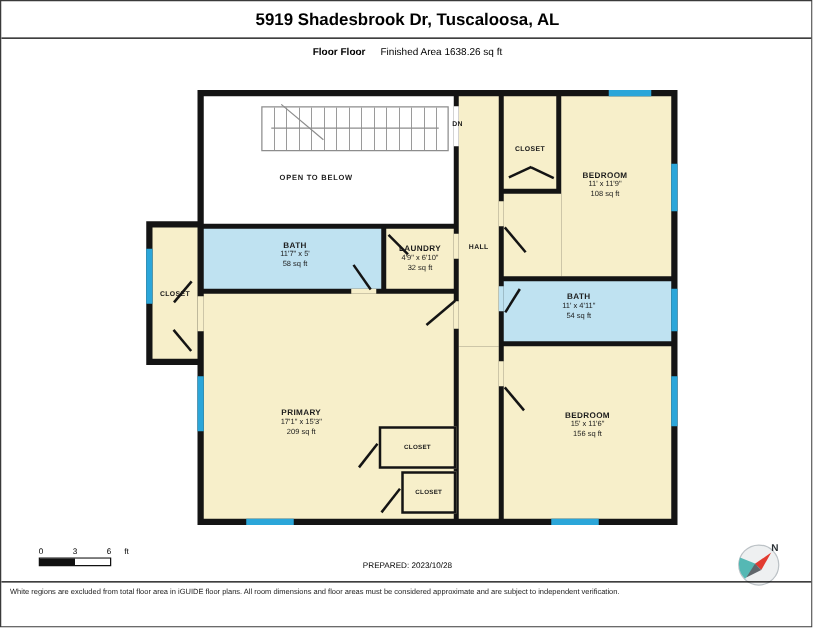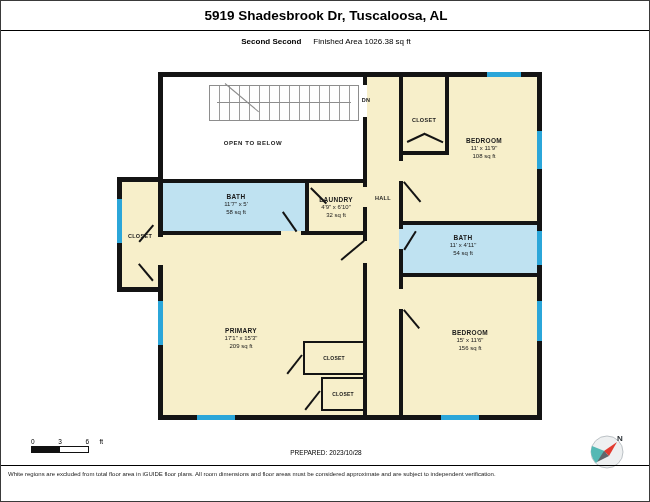--- a/index.html
+++ b/index.html
@@ -49,22 +49,22 @@
   .compass{position:absolute;left:584px;top:429px;}
 </style>
 </head>
 <body>
 
 <div class="canvas">
 
   <div class="title">5919 Shadesbrook Dr, Tuscaloosa, AL</div>
   <div class="hrule" style="top:29px;"></div>
   <div class="subhead">
-    <span class="fl">Second Second</span>
-    <span>Finished Area 1026.38 sq ft</span>
+    <span class="fl">Floor Floor</span>
+    <span>Finished Area 1638.26 sq ft</span>
   </div>
 
   <div class="abs" style="left:0;top:0;width:650px;height:502px;">
 
     <div class="blk" style="left:157px;top:71px;width:384px;height:348px;"></div>
     <div class="blk" style="left:116px;top:176px;width:46px;height:115px;"></div>
 
     <div class="fill openarea" style="left:162px;top:76px;width:200px;height:102px;"></div>
     <div class="fill room" style="left:366px;top:76px;width:32px;height:200px;"></div>
     <div class="fill room" style="left:402px;top:76px;width:42px;height:74px;"></div>

